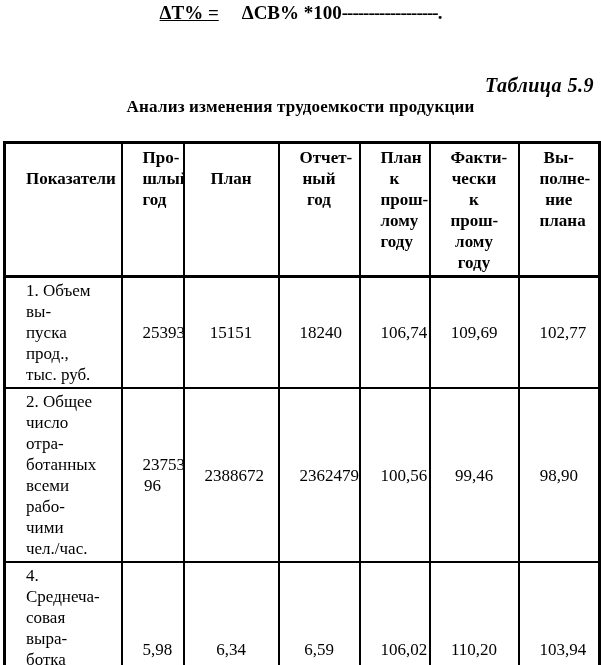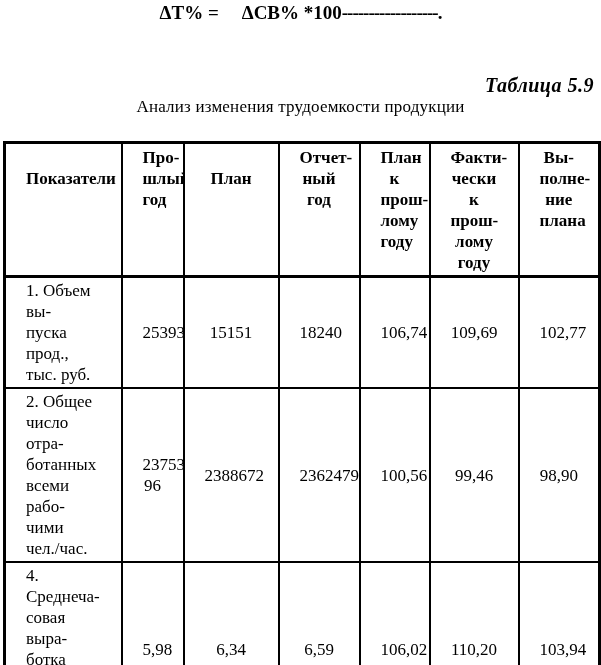--- a/index.html
+++ b/index.html
@@ -6,31 +6,31 @@
   .page {
     position:relative; width:601px; height:665px; background:#ffffff; color:#000;
     font-family:"Liberation Serif","DejaVu Serif",serif; overflow:hidden;
   }
   
   .formula {
     position:absolute; top:2px; left:0; width:100%;
     display:flex; justify-content:center; align-items:center;
     font-weight:700; font-size:19px; line-height:22px; white-space:nowrap;
   }
-  .formula .lhs { margin-right:23px; }
+  .formula .lhs { margin-right:23px;text-decoration:underline; }
   .frac { display:inline-flex; flex-direction:row; align-items:center; }
   .frac .bar { letter-spacing:-1px; }
   
   .caption {
     position:absolute; top:74px; right:7px;
     font-weight:700; font-style:italic; font-size:20px; letter-spacing:.5px;
   }
   .doc-title {
     position:absolute; top:97px; left:0; width:100%; text-align:center;
-    font-weight:400; font-size:17px; letter-spacing:.2px;
+    font-weight:700; font-size:17px; letter-spacing:.2px;
   }
   
   table.data {
     position:absolute; left:3px; top:141px; width:595px;
     border-collapse:collapse; table-layout:fixed;
     border:3px solid #000;
   }
   table.data th, table.data td {
     border:2px solid #000; padding:2px 20px;
     font-size:17px; line-height:21px; white-space:pre-line; overflow:hidden;

